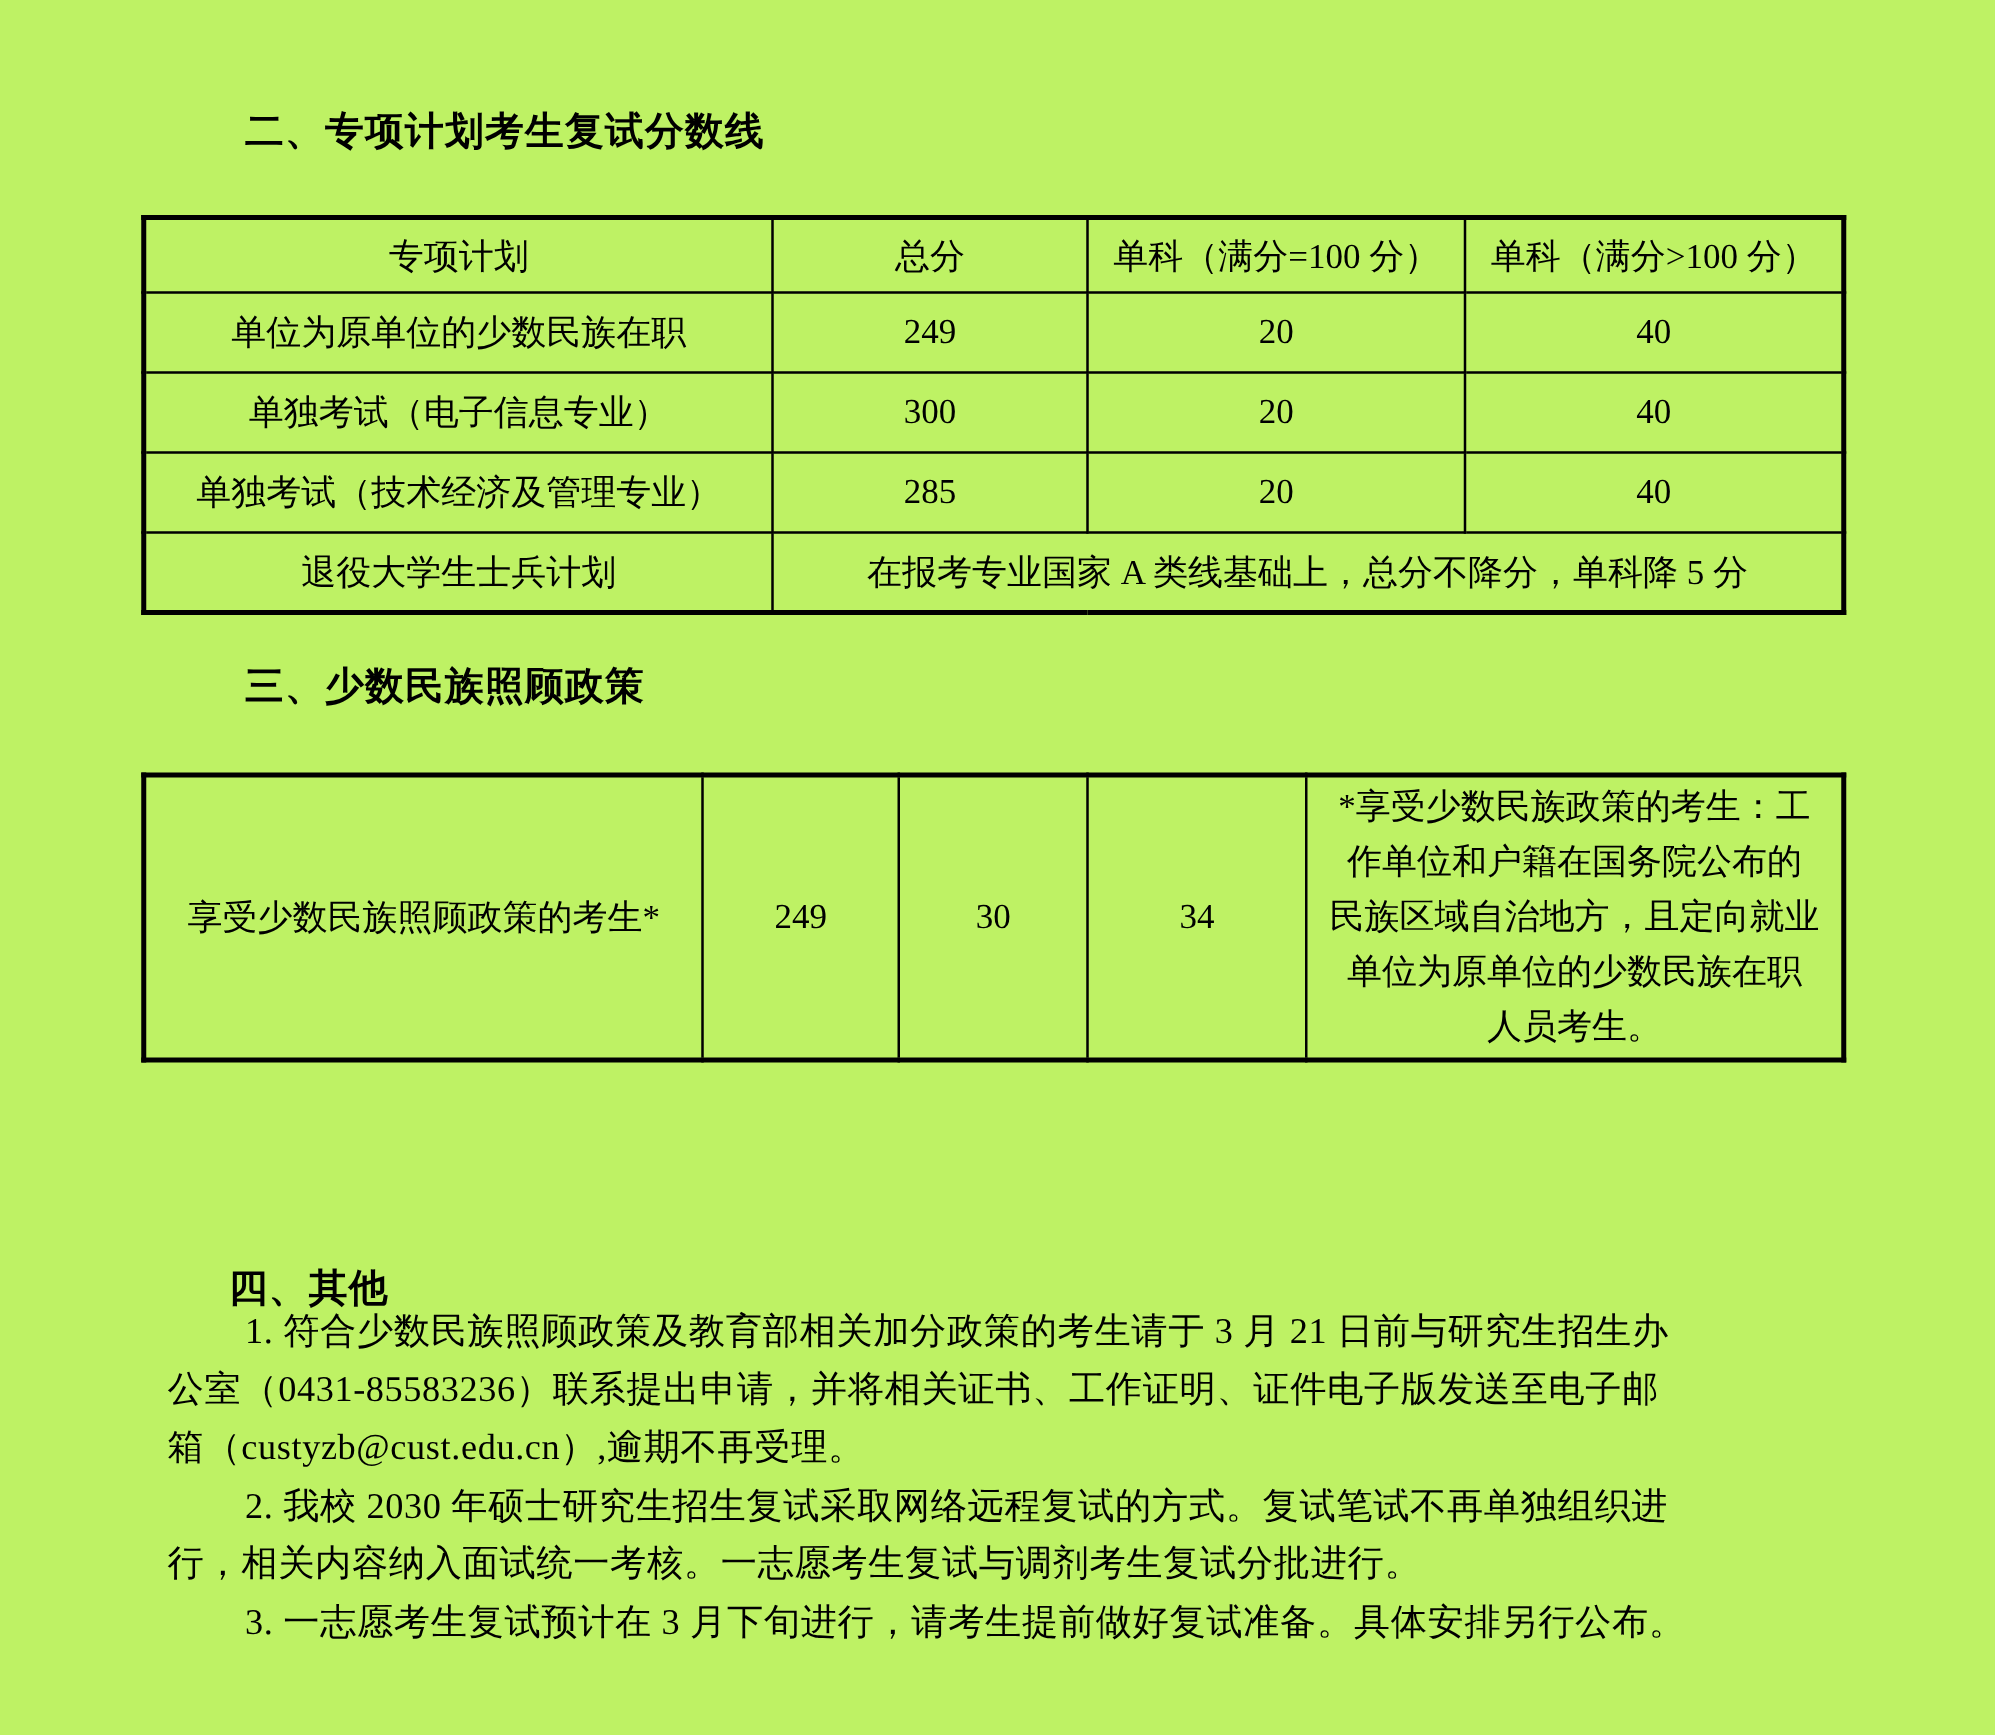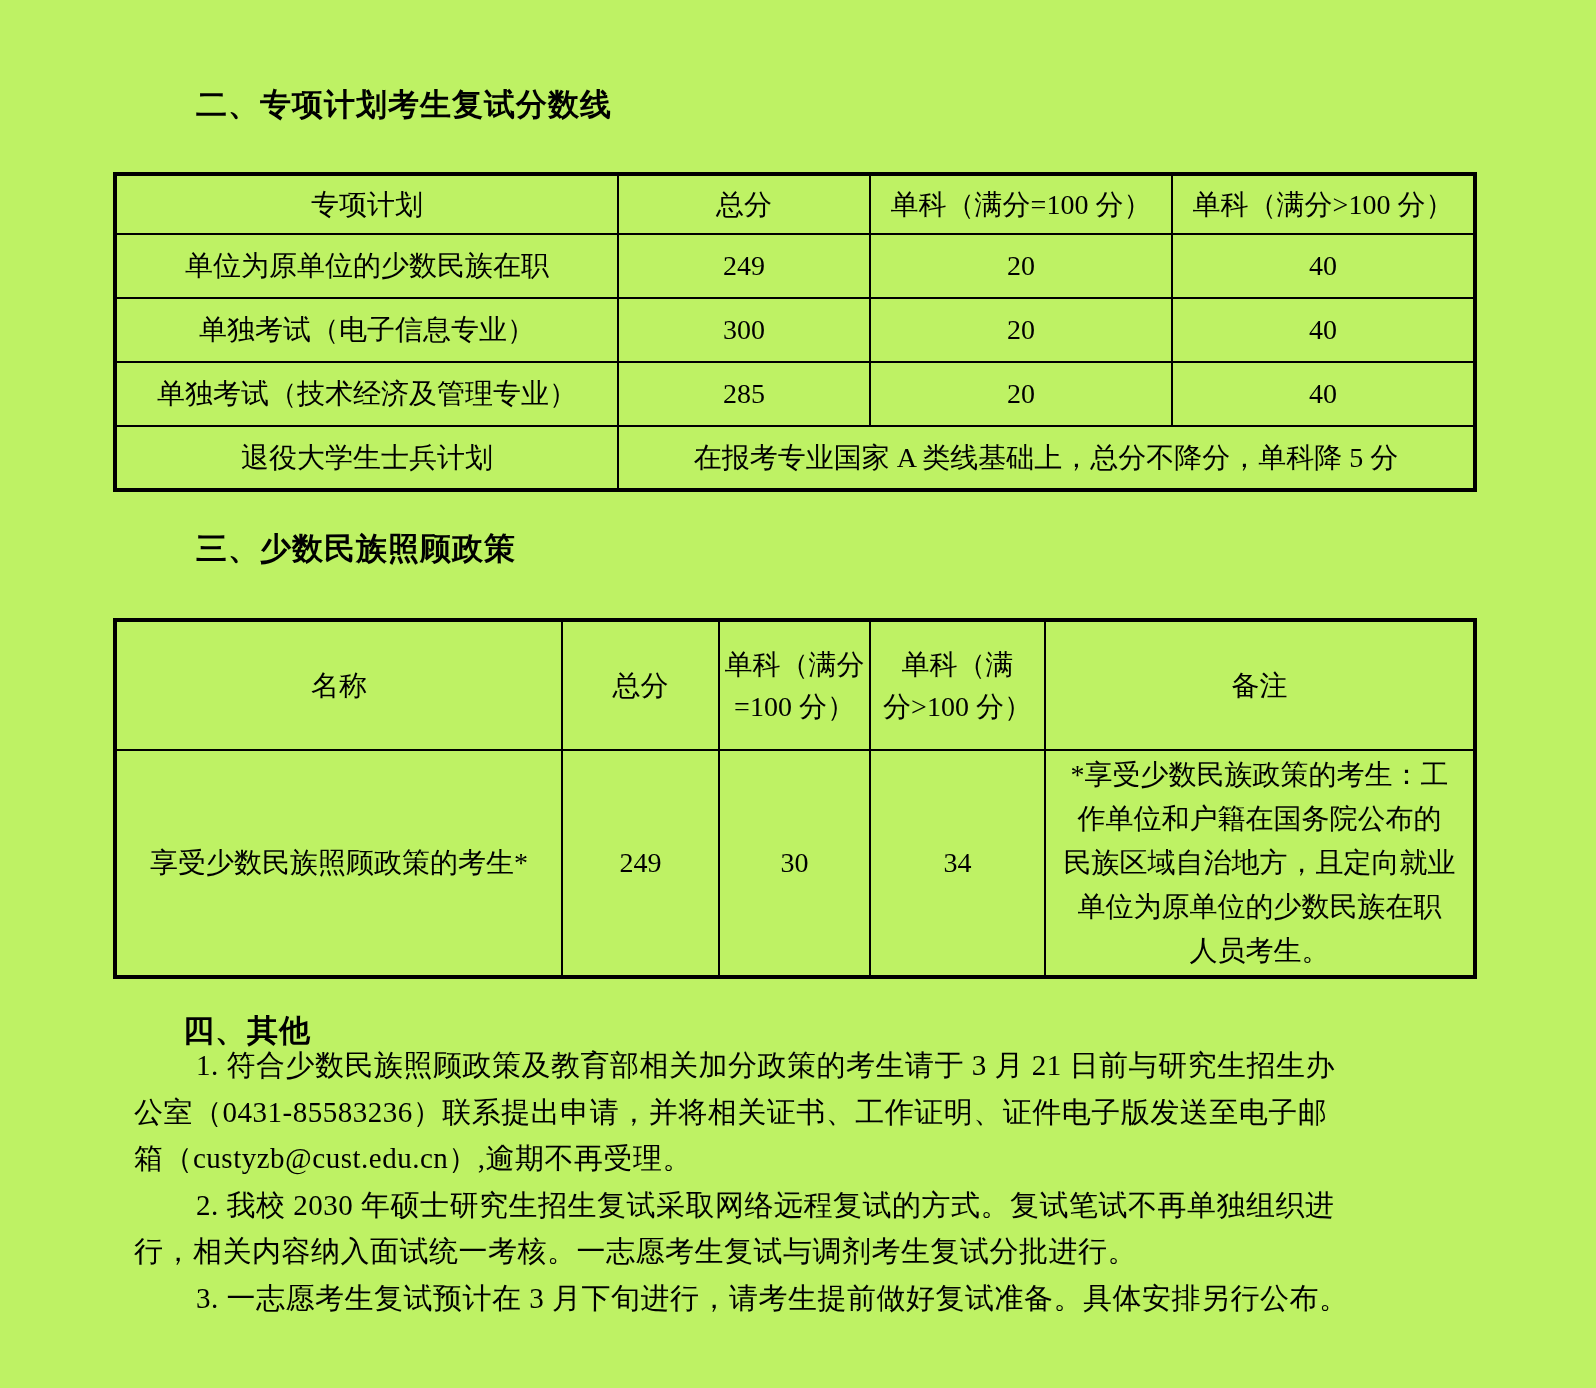--- a/index.html
+++ b/index.html
@@ -123,29 +123,20 @@
 
   <table class="tbl tbl2">
     <colgroup>
       <col style="width:447px">
         <col style="width:157px">
         <col style="width:151px">
         <col style="width:175px">
         <col style="width:430px">
     </colgroup>
     <tbody>
-      <tr class="hrow">
-        <th>名称</th>
-        <th>总分</th>
-        <th class="wrap2">单科（满分
-=100 分）</th>
-        <th class="wrap2">单科（满
-分&gt;100 分）</th>
-        <th>备注</th>
-      </tr>
       <tr class="drow">
         <td class="bold-name">享受少数民族照顾政策的考生*</td>
         <td class="num">249</td>
         <td class="num">30</td>
         <td class="num">34</td>
         <td class="remark-cell">*享受少数民族政策的考生：工
 作单位和户籍在国务院公布的
 民族区域自治地方，且定向就业
 单位为原单位的少数民族在职
 人员考生。</td>

